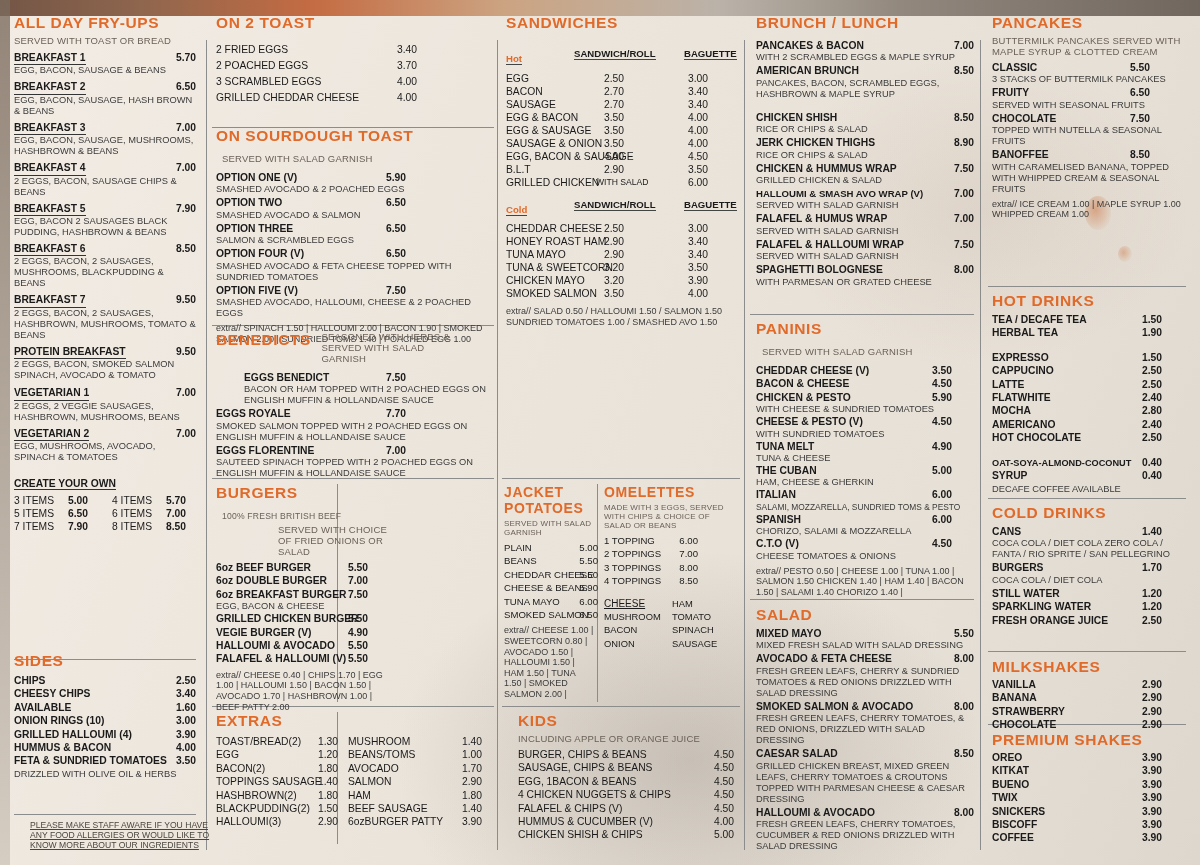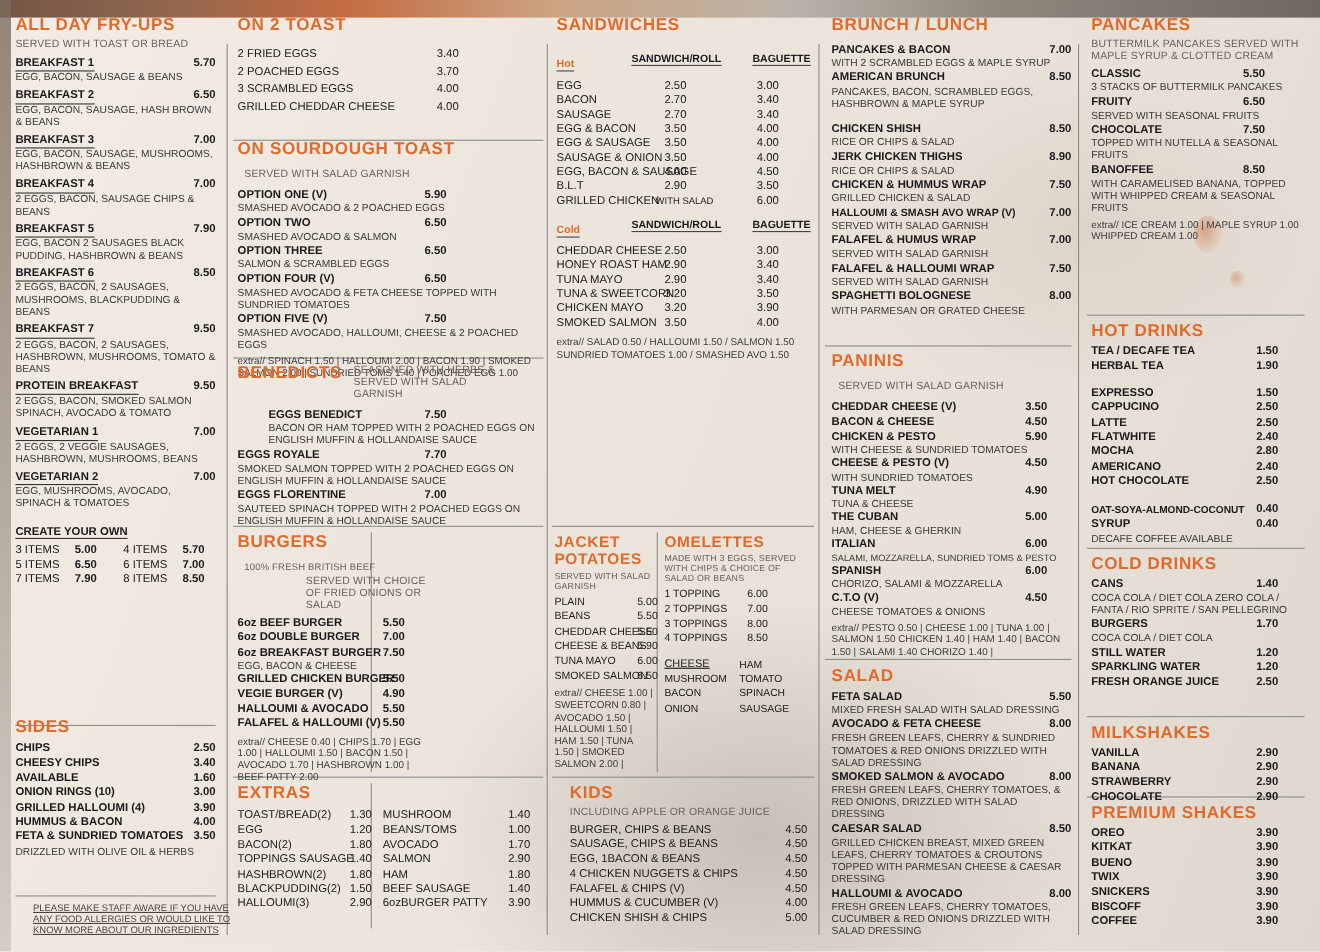--- a/index.html
+++ b/index.html
@@ -376,21 +376,21 @@
       <div class="item"><span class="name">TUNA MELT</span><span class="price" style="right:22px;">4.90</span><div class="desc">TUNA &amp; CHEESE</div></div>
       <div class="item"><span class="name">THE CUBAN</span><span class="price" style="right:22px;">5.00</span><div class="desc">HAM, CHEESE &amp; GHERKIN</div></div>
       <div class="item"><span class="name">ITALIAN</span><span class="price" style="right:22px;">6.00</span><div class="desc" style="font-size:8.4px;">SALAMI, MOZZARELLA, SUNDRIED TOMS &amp; PESTO</div></div>
       <div class="item"><span class="name">SPANISH</span><span class="price" style="right:22px;">6.00</span><div class="desc">CHORIZO, SALAMI &amp; MOZZARELLA</div></div>
       <div class="item"><span class="name">C.T.O (V)</span><span class="price" style="right:22px;">4.50</span><div class="desc">CHEESE TOMATOES &amp; ONIONS</div></div>
       <div class="extra">extra// PESTO 0.50 | CHEESE 1.00 | TUNA 1.00 | SALMON 1.50 CHICKEN 1.40 | HAM 1.40 | BACON 1.50 | SALAMI 1.40 CHORIZO 1.40 |</div>
     </div>
 
     <div style="position:absolute;top:592px;left:0;width:218px;">
       <h2 class="sec">SALAD</h2>
-      <div class="item" style="margin-top:4px;"><span class="name">FETA SALAD</span><span class="price">5.50</span><div class="desc">MIXED FRESH SALAD WITH SALAD DRESSING</div></div>
+      <div class="item" style="margin-top:4px;"><span class="name">MIXED MAYO</span><span class="price">5.50</span><div class="desc">MIXED FRESH SALAD WITH SALAD DRESSING</div></div>
       <div class="item" style="margin-top:2px;"><span class="name">AVOCADO &amp; FETA CHEESE</span><span class="price">8.00</span><div class="desc">FRESH GREEN LEAFS, CHERRY &amp; SUNDRIED TOMATOES &amp; RED ONIONS DRIZZLED WITH SALAD DRESSING</div></div>
       <div class="item" style="margin-top:2px;"><span class="name">SMOKED SALMON &amp; AVOCADO</span><span class="price">8.00</span><div class="desc">FRESH GREEN LEAFS, CHERRY TOMATOES, &amp; RED ONIONS, DRIZZLED WITH SALAD DRESSING</div></div>
       <div class="item" style="margin-top:2px;"><span class="name">CAESAR SALAD</span><span class="price">8.50</span><div class="desc">GRILLED CHICKEN BREAST, MIXED GREEN LEAFS, CHERRY TOMATOES &amp; CROUTONS TOPPED WITH PARMESAN CHEESE &amp; CAESAR DRESSING</div></div>
       <div class="item" style="margin-top:2px;"><span class="name">HALLOUMI &amp; AVOCADO</span><span class="price">8.00</span><div class="desc">FRESH GREEN LEAFS, CHERRY TOMATOES, CUCUMBER &amp; RED ONIONS DRIZZLED WITH SALAD DRESSING</div></div>
     </div>
   </div>
 
   <div class="col" style="left:992px;width:194px;">
     <h2 class="sec">PANCAKES</h2>
     <div class="sub">BUTTERMILK PANCAKES SERVED WITH MAPLE SYRUP &amp; CLOTTED CREAM</div>

